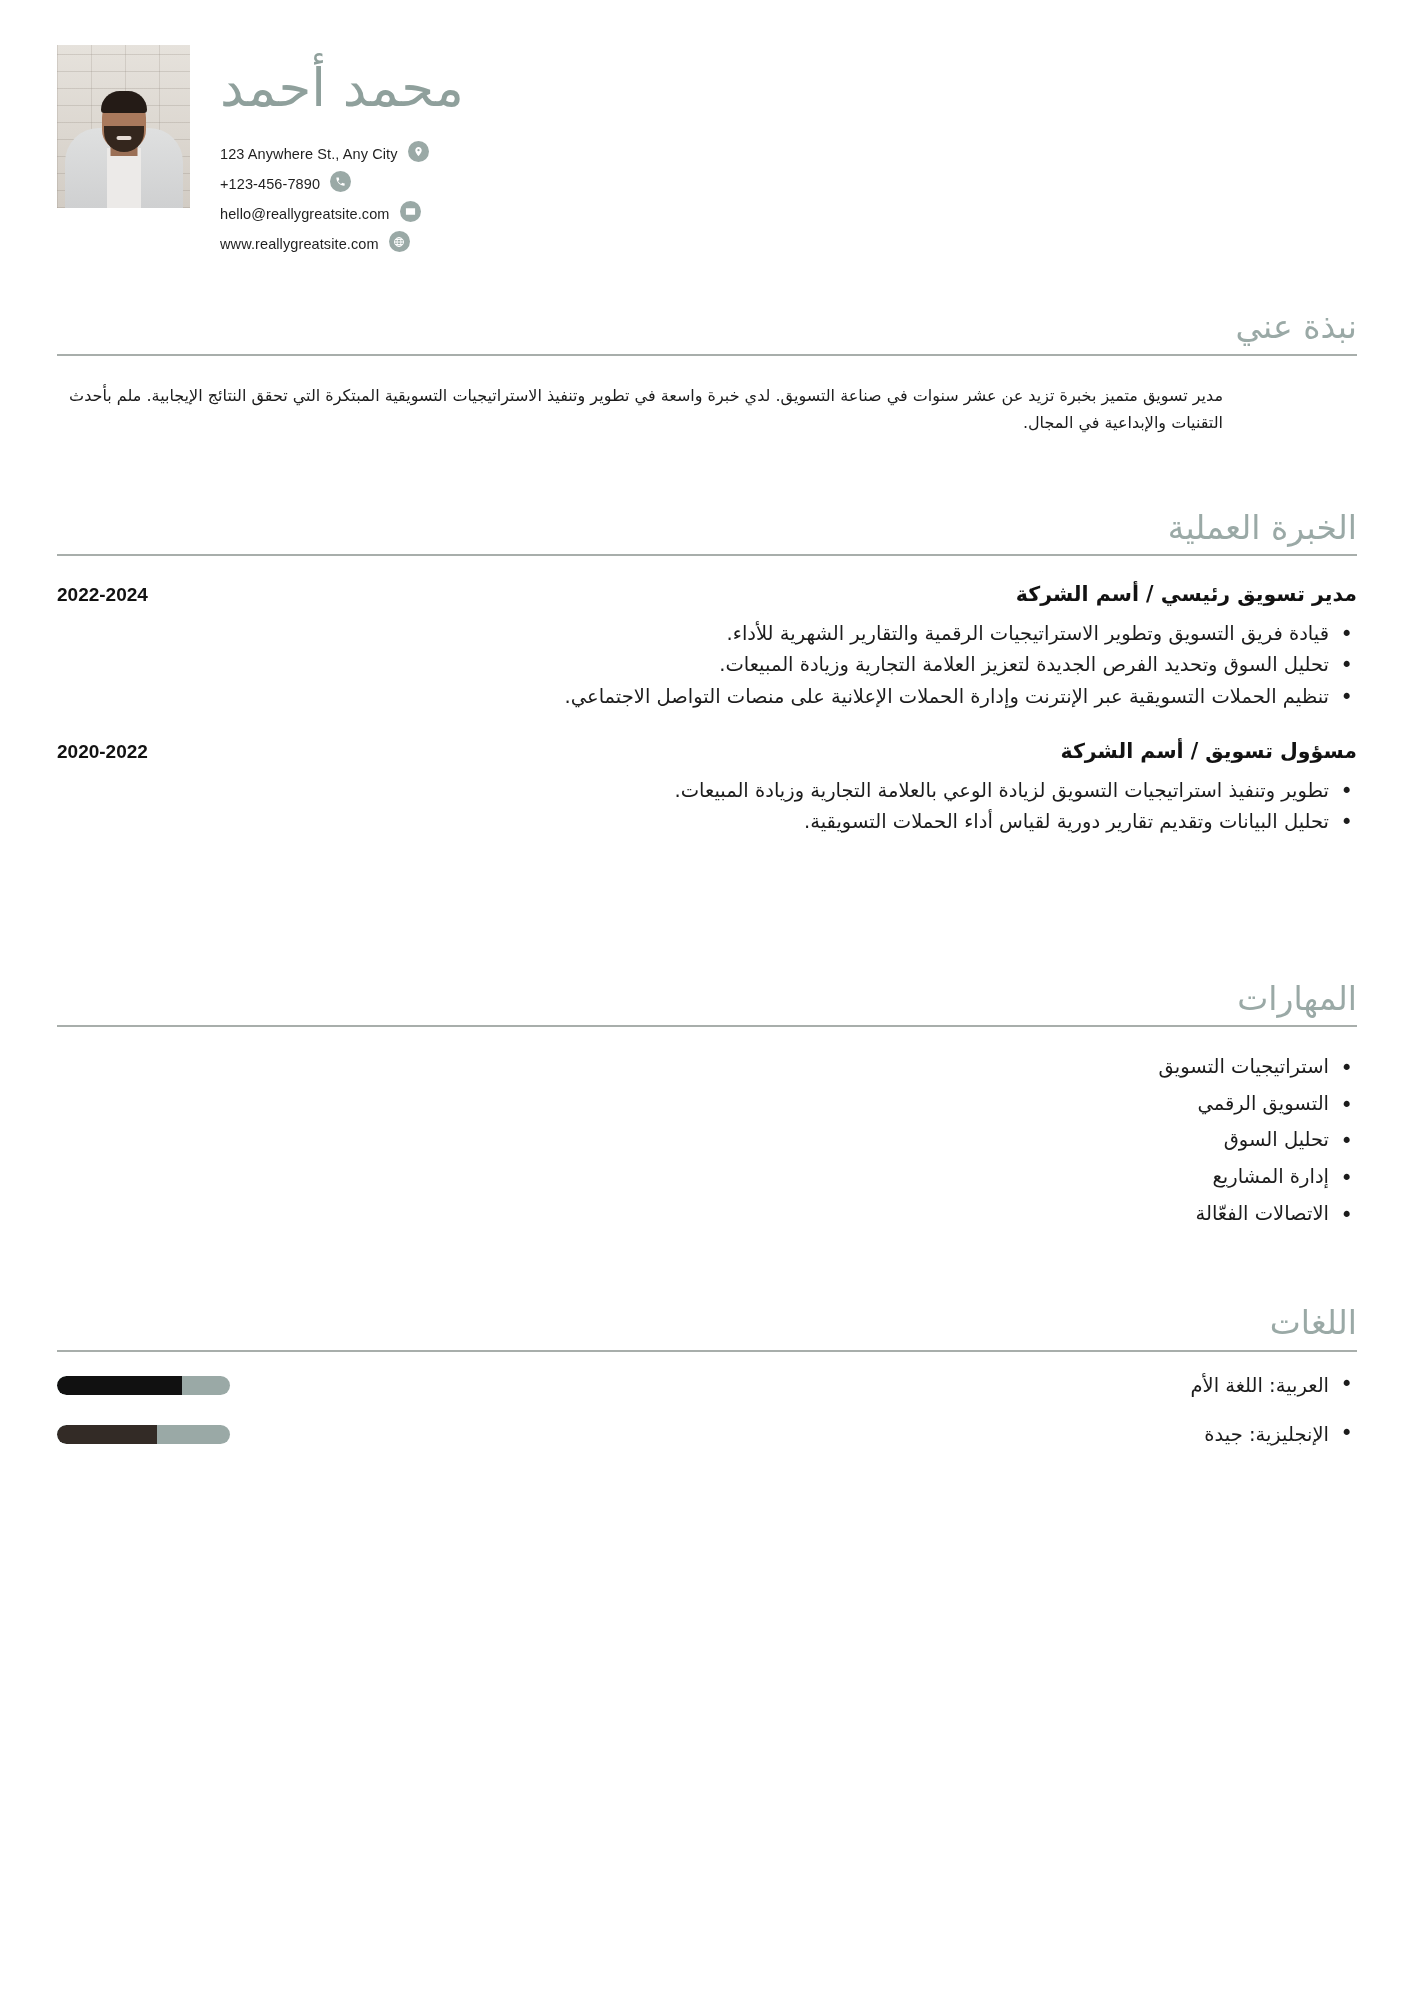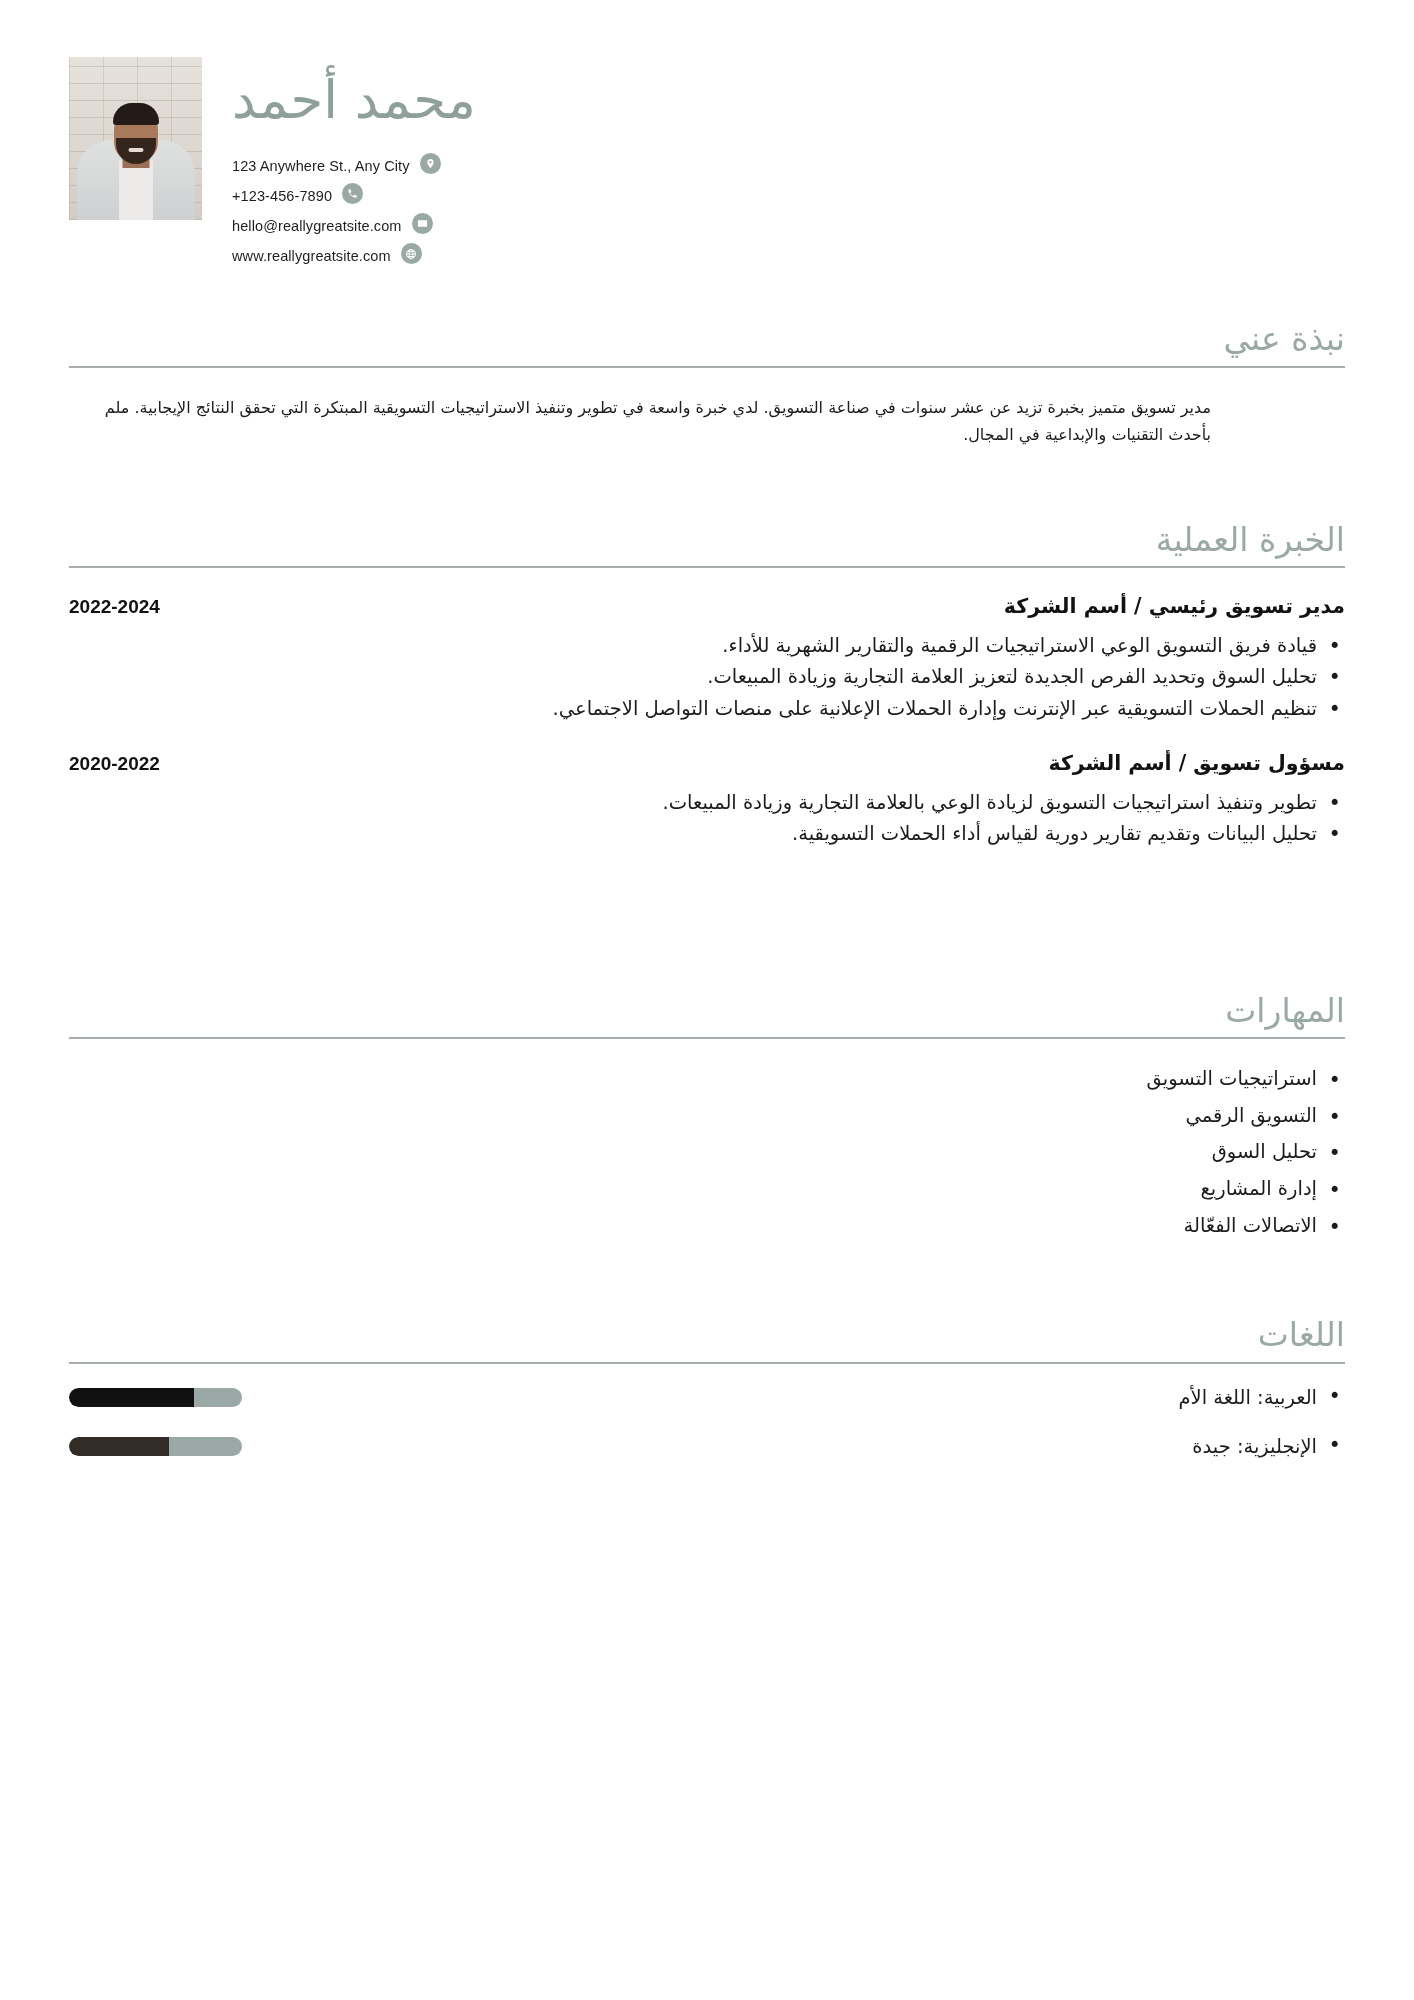--- a/index.html
+++ b/index.html
@@ -15,21 +15,21 @@
     color: #1c1c1c;
     position: relative;
     overflow: hidden;
   }
 
   .page {
     width: 1414px;
     height: 1712px;
     position: relative;
     background: #ffffff;
-    padding: 12px;
+    padding: 0;
   }
 
   
   .header {
     display: flex;
     flex-direction: row;
     align-items: flex-start;
     justify-content: flex-start;
     padding: 45px 57px 0 57px;
   }
@@ -375,21 +375,21 @@
   <div class="section">
     <div class="section-title">الخبرة العملية</div>
     <div class="rule"></div>
 
     <div class="entry">
       <div class="entry-head">
         <div class="entry-title">مدير تسويق رئيسي / أسم الشركة</div>
         <div class="entry-date">2022-2024</div>
       </div>
       <ul class="bullets">
-        <li>قيادة فريق التسويق الوعي الاستراتيجيات الرقمية والتقارير الشهرية للأداء.</li>
+        <li>قيادة فريق التسويق وتطوير الاستراتيجيات الرقمية والتقارير الشهرية للأداء.</li>
         <li>تحليل السوق وتحديد الفرص الجديدة لتعزيز العلامة التجارية وزيادة المبيعات.</li>
         <li>تنظيم الحملات التسويقية عبر الإنترنت وإدارة الحملات الإعلانية على منصات التواصل الاجتماعي.</li>
       </ul>
     </div>
 
     <div class="entry">
       <div class="entry-head">
         <div class="entry-title">مسؤول تسويق / أسم الشركة</div>
         <div class="entry-date">2020-2022</div>
       </div>

